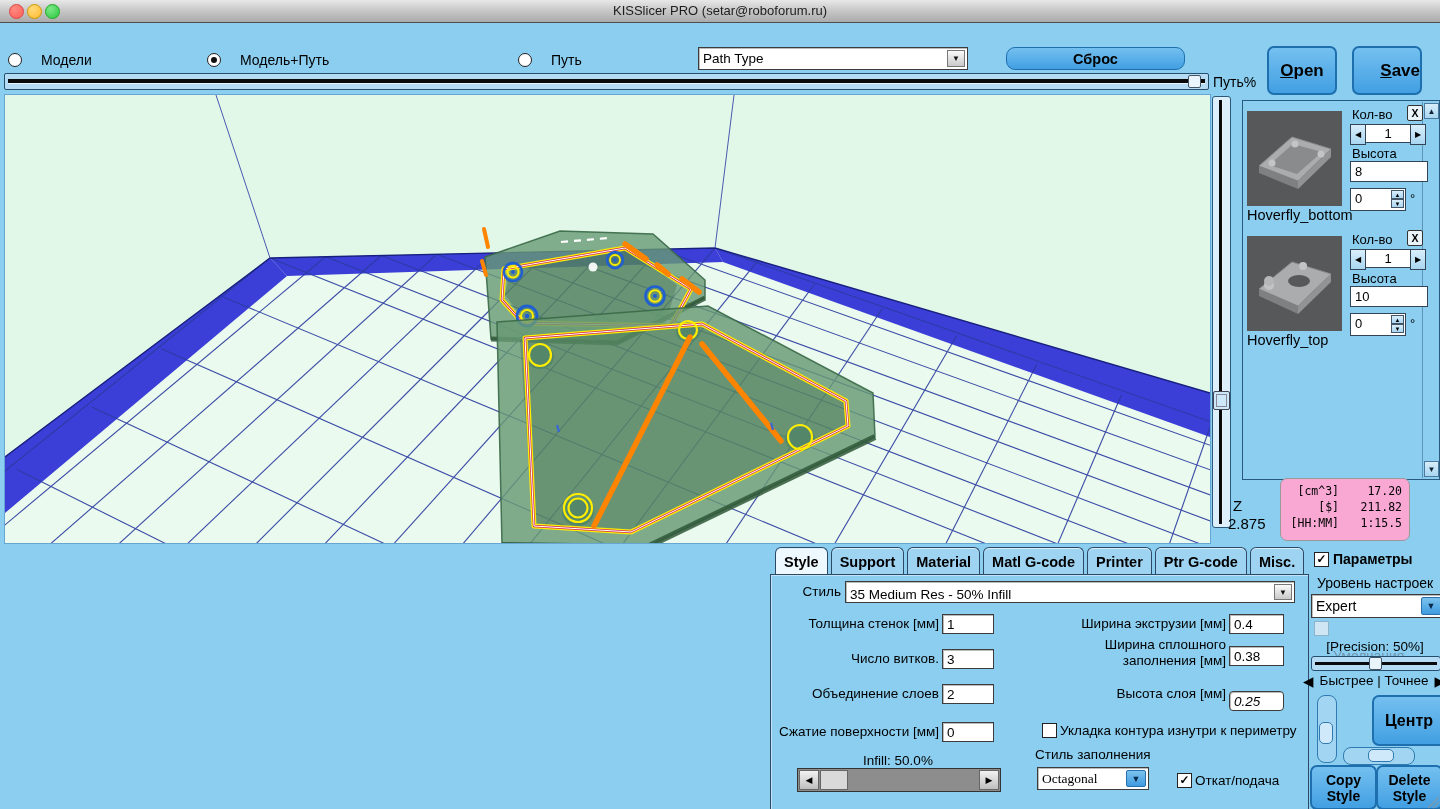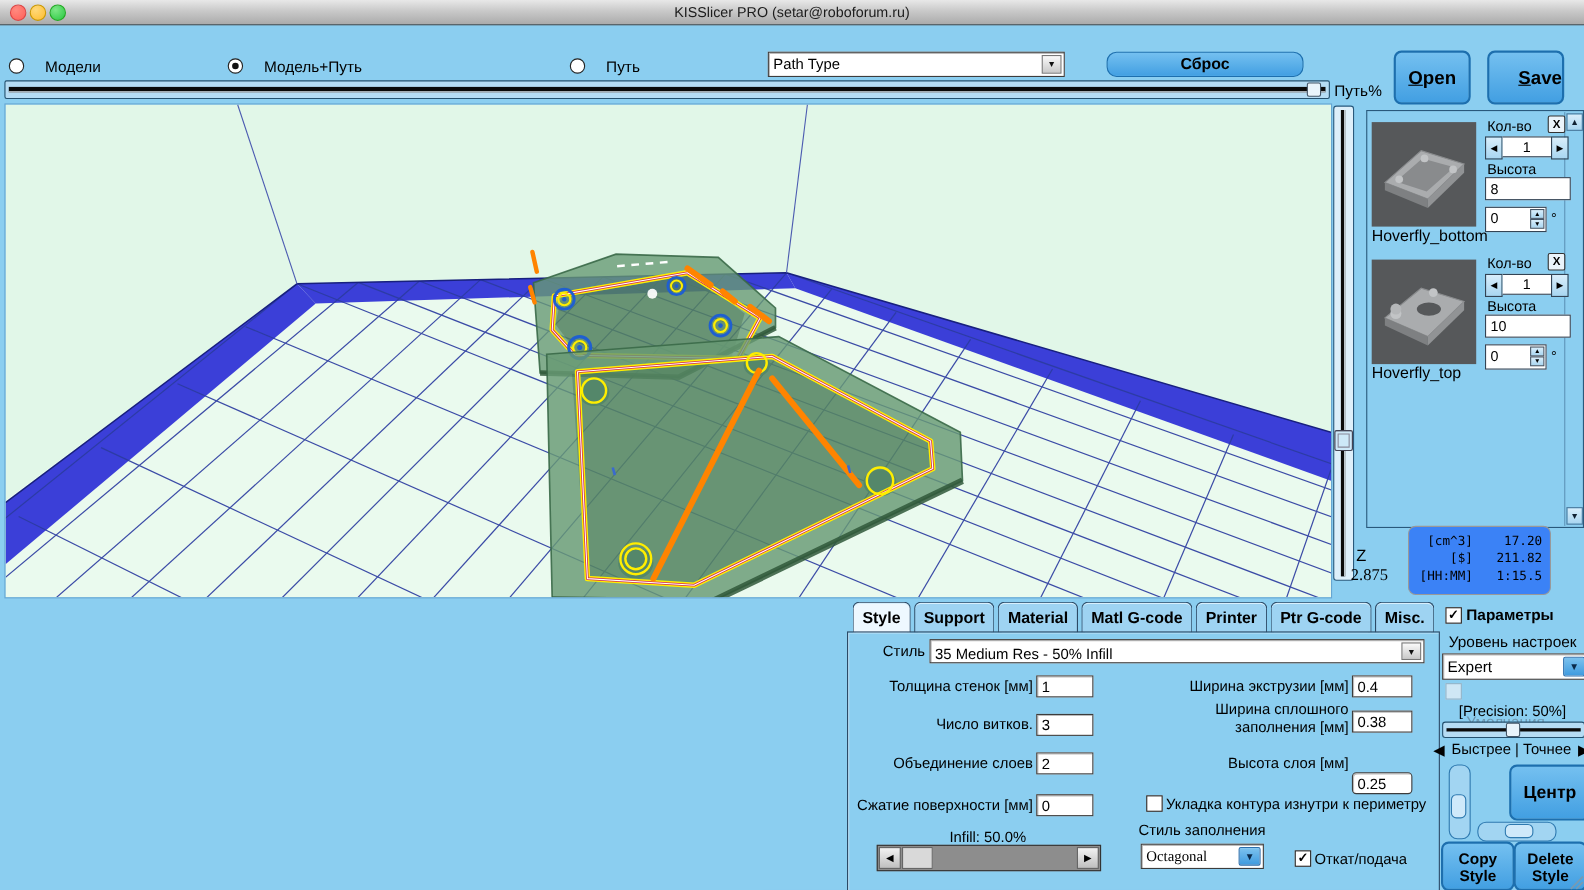--- a/index.html
+++ b/index.html
@@ -53,21 +53,21 @@
 
   
   #viewport{left:5px;top:95px;width:1205px;height:448px;background:#e1f7e8;outline:1px solid #66a6d2;}
 
   
   #zslider{left:1212px;top:96px;width:17px;height:430px;border:1px solid #29597c;border-radius:3px;background:#ddeffa;}
   #zslider .groove{position:absolute;left:6px;top:3px;bottom:3px;width:3px;background:#0a0a0a;border-right:1px solid #e8f4fc;}
   #zslider .handle{position:absolute;left:0px;top:294px;width:15px;height:17px;background:#cde8f8;
       border:1px solid #445;border-radius:2px;box-shadow:inset 0 0 0 2px #cde8f8, inset 0 0 0 3px #889;}
   #z-label{left:1233px;top:497px;font-size:15px;}
-  #z-value{left:1228px;top:515px;font-size:15px;font-family:Liberation Serif, serif;}
+  #z-value{left:1228px;top:515px;font-size:15px;}
 
   
   #models-panel{left:1242px;top:100px;width:196px;height:378px;border:1px solid #29597c;background:#8bcef0;}
   #mp-scroll{position:absolute;right:1px;top:1px;bottom:1px;width:15px;border-left:1px solid #5e93b8;}
   .sc-btn{position:absolute;left:1px;width:13px;height:14px;background:linear-gradient(#d9eefb,#a9d6f1);
       border:1px solid #4a7a9e;display:flex;align-items:center;justify-content:center;font-size:8px;color:#123;}
   .model-card{position:absolute;left:3px;width:176px;height:122px;}
   .thumb{position:absolute;left:1px;top:6px;width:95px;height:95px;background:#56585a;}
   .m-lbl{position:absolute;font-size:13px;}
   .close-x{position:absolute;width:14px;height:14px;border:1px solid #333;background:#eaf4fb;font-size:10.5px;
@@ -80,21 +80,21 @@
   .field{position:absolute;background:#fff;border:1px solid #345;font-size:13px;display:flex;align-items:center;padding-left:4px;}
   .rot-spin{position:absolute;width:54px;height:21px;background:#fff;border:1px solid #345;font-size:13px;}
   .rot-spin .num{position:absolute;left:4px;top:2px;}
   .rot-spin .ud{position:absolute;right:1px;top:1px;width:13px;height:18px;display:flex;flex-direction:column;}
   .rot-spin .ud span{flex:1;background:linear-gradient(#d9eefb,#a9d6f1);border:1px solid #456;font-size:6px;
       display:flex;align-items:center;justify-content:center;}
   .deg{position:absolute;font-size:13px;}
   .m-name{position:absolute;left:1px;top:102px;font-size:14.5px;}
 
   
-  #stats-box{left:1280px;top:478px;width:128px;height:57px;background:#3b82f6;border:1.5px solid #999;border-radius:7px;
+  #stats-box{left:1280px;top:478px;width:128px;height:57px;background:#f9a8d4;border:1.5px solid #999;border-radius:7px;
       font-family:"DejaVu Sans Mono",monospace;font-size:11.5px;padding-top:4px;}
   .stat-row{display:flex;height:16px;line-height:16px;}
   .stat-row .sl{width:58px;text-align:right;}
   .stat-row .sv{flex:1;text-align:right;padding-right:7px;}
 
   
   #tabs{left:775px;top:546px;height:29px;display:flex;align-items:flex-end;}
   .tab{height:27px;padding:0 8px;margin-right:3px;border:1px solid #2c4a66;border-bottom:none;
       border-radius:6px 6px 0 0;background:#9ed3f2;box-shadow:inset 0 1px 0 #d8effc;
       font-weight:bold;font-size:14.5px;display:flex;align-items:center;}
@@ -417,21 +417,21 @@
   <div class="sp lbl lbl-r" style="left:0;top:111px;width:168px;">Объединение слоев</div>
   <div class="sp text-input" style="left:171px;top:109px;width:46px;height:18px;">2</div>
   <div class="sp lbl lbl-r" style="left:0;top:149px;width:168px;">Сжатие поверхности [мм]</div>
   <div class="sp text-input" style="left:171px;top:147px;width:46px;height:18px;">0</div>
 
   <div class="sp lbl lbl-r" style="left:245px;top:41px;width:210px;">Ширина экструзии [мм]</div>
   <div class="sp text-input" style="left:458px;top:39px;width:49px;height:18px;">0.4</div>
   <div class="sp lbl lbl-r" style="left:285px;top:62px;width:170px;white-space:normal;line-height:16px;">Ширина сплошного заполнения [мм]</div>
   <div class="sp text-input" style="left:458px;top:71px;width:49px;height:18px;">0.38</div>
   <div class="sp lbl lbl-r" style="left:245px;top:111px;width:210px;">Высота слоя [мм]</div>
-  <div class="sp text-input" style="left:458px;top:127px;width:49px;height:18px;border-radius:4px;">0.25</div>
+  <div class="sp text-input" style="left:458px;top:116px;width:49px;height:18px;border-radius:4px;font-style:italic;">0.25</div>
 
   <div class="sp cb" style="left:271px;top:148px;"></div>
   <div class="sp lbl" style="left:289px;top:148px;">Укладка контура изнутри к периметру</div>
 
   <div class="sp lbl" style="left:28px;top:178px;width:198px;text-align:center;">Infill: 50.0%</div>
   <div class="sp" id="infill-sb">
     <div class="sb-ar" style="left:1px;">◀</div>
     <div class="thumb"></div>
     <div class="sb-ar" style="right:1px;">▶</div>
   </div>

